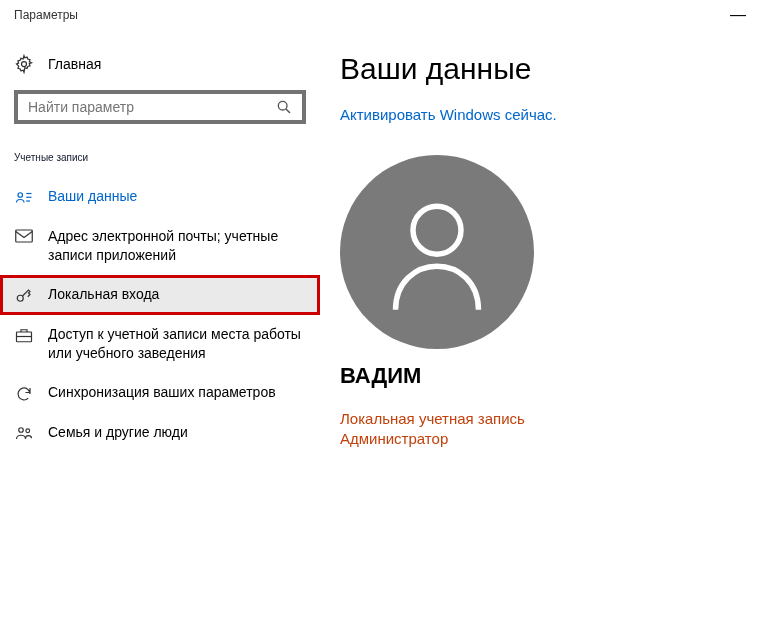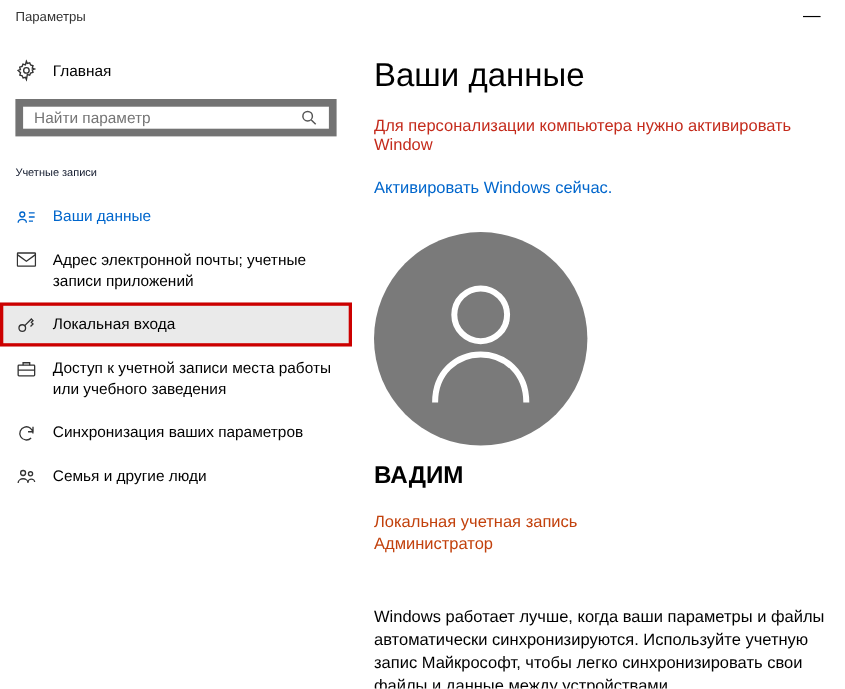--- a/index.html
+++ b/index.html
@@ -37,21 +37,21 @@
   }
   .home-row {
     display: flex;
     align-items: center;
     gap: 14px;
     padding: 6px 14px 16px 14px;
   }
   .home-row .icon { width: 20px; height: 20px; display:flex; align-items:center; justify-content:center; }
   .search-wrap {
     margin: 0 14px 28px 14px;
-    border: 7px solid #737373;
+    border: 4px solid #737373;
     height: 34px;
     display: flex;
     align-items: center;
     padding: 0 10px;
   }
   .search-wrap input {
     flex: 1;
     border: none;
     outline: none;
     font-size: 14px;
@@ -220,32 +220,30 @@
             <path d="M14 17c0-2 2-3.5 4-3.5s4 1.5 4 3.5"></path>
         </svg>
       </span>
       <span class="label">Семья и другие люди</span>
     </div>
 
   </div>
 
   <div class="content">
     <h1>Ваши данные</h1>
-    <div class="warn">Для персонализации компьютера нужно активировать Window</div>
     <div class="activate link">Активировать Windows сейчас.</div>
 
     <div class="avatar-section">
       <div class="avatar">
         <svg width="110" height="120" viewBox="0 0 100 110" fill="none" stroke="#fff" stroke-width="5">
           <circle cx="50" cy="35" r="22"></circle>
           <path d="M12 108c0-25 18-40 38-40s38 15 38 40"></path>
         </svg>
       </div>
       <div class="username">ВАДИМ</div>
       <div class="acct-type">Локальная учетная запись</div>
       <div class="acct-role">Администратор</div>
     </div>
 
-    <div class="body-text">Windows работает лучше, когда ваши параметры и файлы автоматически синхронизируются. Используйте учетную запис Майкрософт, чтобы легко синхронизировать свои файлы и данные между устройствами.</div>
 
   </div>
 
 </div>
 
 </body></html>

